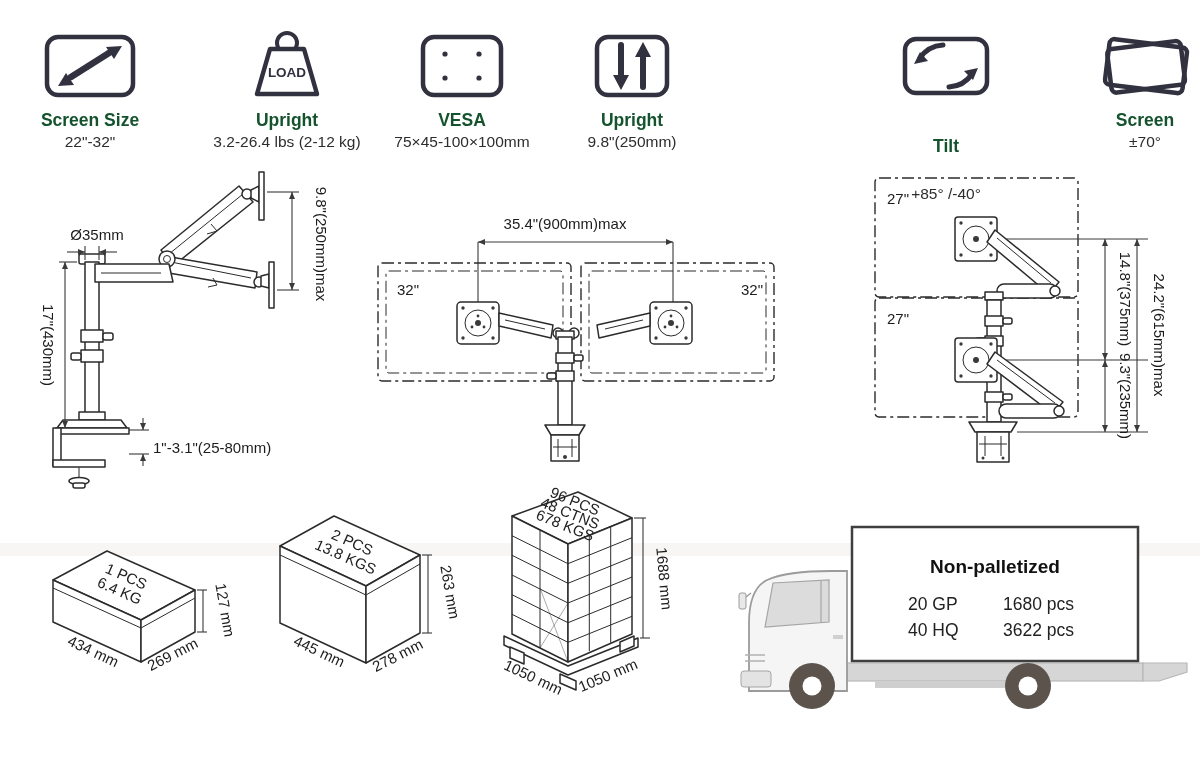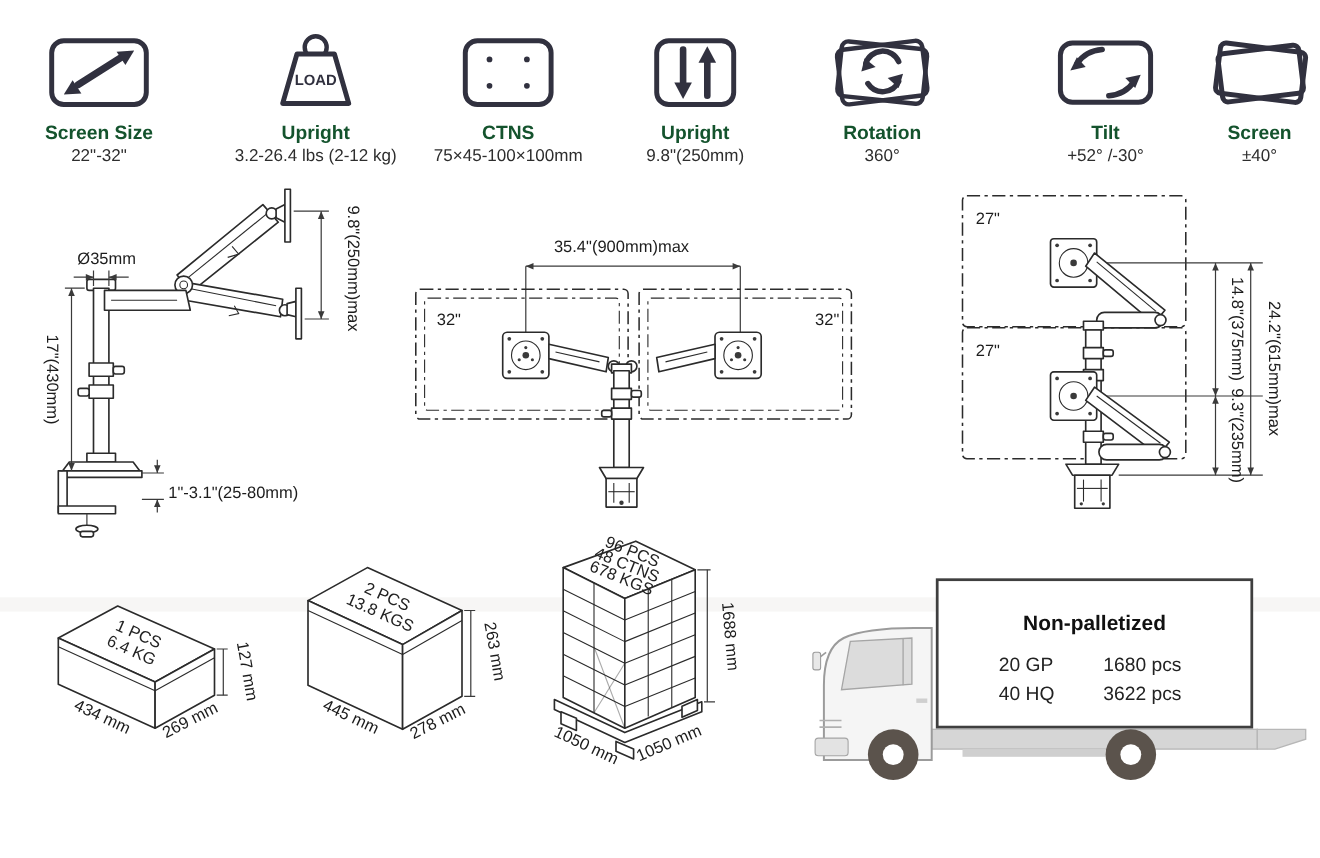--- a/index.html
+++ b/index.html
@@ -52,76 +52,60 @@
   </div>
 
   <div class="feature" style="left:370px;">
     <svg width="96" height="72" viewBox="0 0 96 72">
       <rect class="icon" x="9" y="7" width="78" height="58" rx="11"></rect>
       <circle class="iconf" cx="31" cy="24" r="2.6"></circle>
         <circle class="iconf" cx="65" cy="24" r="2.6"></circle>
       <circle class="iconf" cx="31" cy="48" r="2.6"></circle>
         <circle class="iconf" cx="65" cy="48" r="2.6"></circle>
     </svg>
-    <div class="fname">CTNS</div>
+    <div class="fname">VESA</div>
     <div class="fvalue">75×45-100×100mm</div>
   </div>
 
   <div class="feature" style="left:540px;justify-content:flex-end;">
     <svg width="96" height="72" viewBox="0 0 96 72">
       <rect class="icon" x="13" y="7" width="70" height="58" rx="11"></rect>
       <line class="icon" style="stroke-width:6" x1="37" y1="15" x2="37" y2="46"></line>
       <polygon class="iconf" points="37,60 29,45 45,45"></polygon>
       <line class="icon" style="stroke-width:6" x1="59" y1="57" x2="59" y2="26"></line>
       <polygon class="iconf" points="59,12 51,27 67,27"></polygon>
     </svg>
     <div class="fname">Upright</div>
     <div class="fvalue">9.8"(250mm)</div>
   </div>
 
-  <div class="feature" style="left:710px;">
-    <svg width="96" height="72" viewBox="0 0 96 72">
-      <g transform="rotate(-7 48 36)">
-          <rect class="icon" style="stroke-width:4" x="9" y="11" width="78" height="50" rx="6"></rect>
-        </g>
-      <g transform="rotate(6 48 36)">
-          <rect class="icon" style="stroke-width:4" x="9" y="11" width="78" height="50" rx="6"></rect>
-        </g>
-      <path class="icon" style="stroke-width:5" d="M33,28 A16,16 0 0 1 63,26"></path>
-      <polygon class="iconf" points="29,35 32,23 42,31"></polygon>
-      <path class="icon" style="stroke-width:5" d="M63,44 A16,16 0 0 1 35,46"></path>
-      <polygon class="iconf" points="67,37 63,50 53,41"></polygon>
-    </svg>
-    <div class="fname">Rotation</div>
-    <div class="fvalue">360°</div>
-  </div>
-
-  <div class="feature" style="left:913px;">
+
+  <div class="feature" style="left:854px;gap:26px;">
     <svg width="96" height="72" viewBox="0 0 96 72">
       <rect class="icon" x="7" y="9" width="82" height="54" rx="11"></rect>
       <path class="icon" style="stroke-width:5" d="M45,15 Q30,16 22,28"></path>
       <polygon class="iconf" points="16,34 22,22 30,31"></polygon>
       <path class="icon" style="stroke-width:5" d="M51,57 Q66,56 74,44"></path>
       <polygon class="iconf" points="80,38 75,50 66,41"></polygon>
     </svg>
     <div class="fname">Tilt</div>
-    <div class="fvalue">+52° /-30°</div>
+    <div class="fvalue">+85° /-40°</div>
   </div>
 
   <div class="feature" style="left:1053px;">
     <svg width="96" height="72" viewBox="0 0 96 72">
       <g transform="rotate(-7 48 36)">
           <rect class="icon" x="12" y="15" width="74" height="44" rx="5"></rect>
         </g>
       <g transform="rotate(7 48 36)">
           <rect class="icon" x="10" y="13" width="78" height="46" rx="5"></rect>
         </g>
     </svg>
     <div class="fname">Screen</div>
-    <div class="fvalue">±40°</div>
+    <div class="fvalue">±70°</div>
   </div>
 
   <svg class="abs" style="left:15px;top:162px;" width="330" height="330" viewBox="0 0 330 330">
     <g>
       <polygon class="part" points="146,88 224,24 238,40 158,104"></polygon>
       <line class="thin" x1="154" y1="92" x2="228" y2="32"></line>
       <path class="thin" d="M196,62 l6,7 -10,3"></path>
       <polygon class="part" points="150,94 242,110 240,126 148,110"></polygon>
       <line class="thin" x1="156" y1="100" x2="236" y2="116"></line>
       <path class="thin" d="M198,116 l4,7 -9,2"></path>

